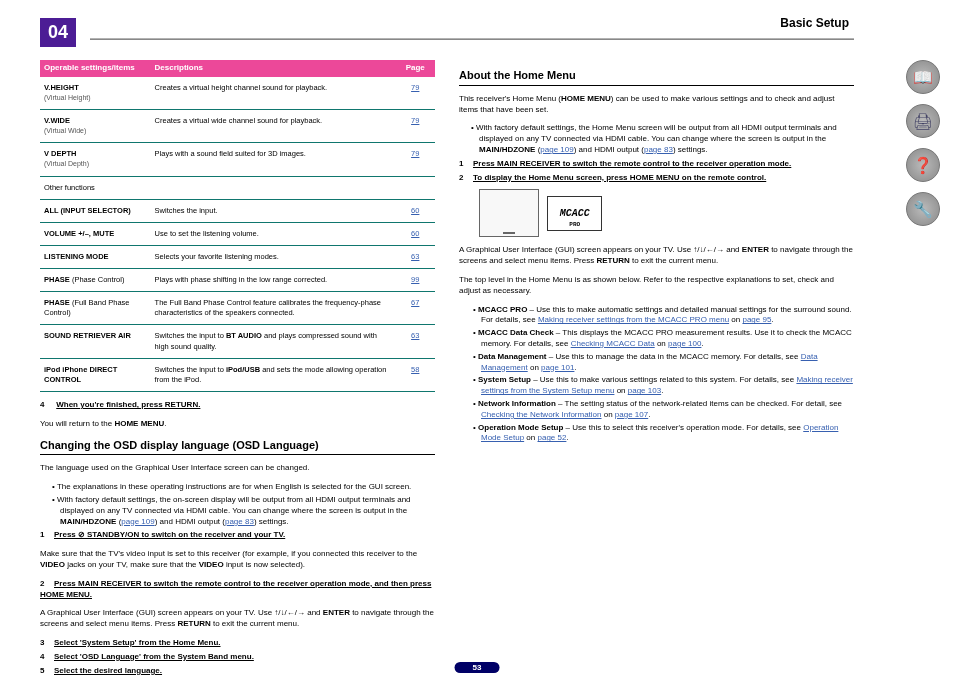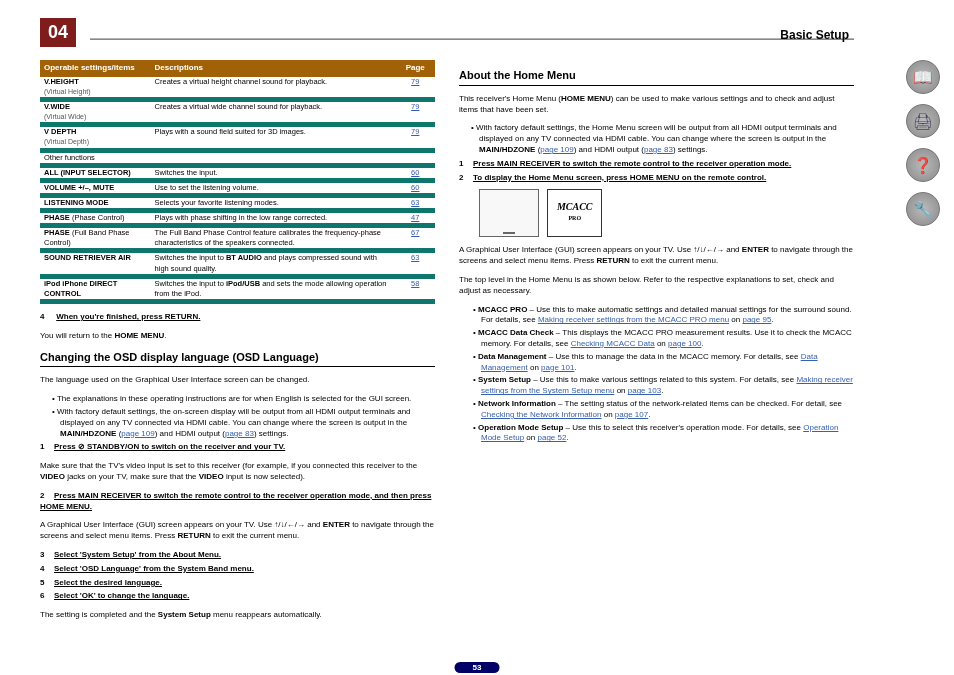--- a/index.html
+++ b/index.html
@@ -1,37 +1,37 @@
 <!DOCTYPE html>
 <html><head>
 <meta charset="utf-8">
 <style>
   * { box-sizing: border-box; margin: 0; padding: 0; }
   body { font-family: Arial, Helvetica, sans-serif; font-size: 8px; color: #000; background: #fff; width: 954px; height: 675px; position: relative; }
   .page { width: 954px; height: 675px; padding: 20px 40px 20px 40px; position: relative; }
-  .chapter-badge { position: absolute; top: 18px; left: 40px; background: #7f1d1d; color: #fff; font-weight: bold; font-size: 18px; padding: 4px 8px; }
+  .chapter-badge { position: absolute; top: 18px; left: 40px; background: #4c1d95; color: #fff; font-weight: bold; font-size: 18px; padding: 4px 8px; }
   .header-line { position: absolute; top: 38px; left: 90px; right: 100px; height: 2px; background: linear-gradient(#ccc,#999); border-bottom:1px solid #888;}
-  .header-title { position: absolute; top: 28px; right: 105px; font-weight: bold; font-size: 12px; margin-left: 8px; }
+  .header-title { position: absolute; top: 16px; right: 105px; font-weight: bold; font-size: 12px; margin-left: 8px; }
   .columns { position: absolute; top: 60px; left: 40px; right: 100px; bottom: 40px; display: flex; gap: 24px; }
   .col { flex: 1; font-size: 8px; line-height: 1.35; }
   h2.section { font-size: 11px; font-weight: bold; border-bottom: 1px solid #000; padding-bottom: 2px; margin: 8px 0 4px 0; }
   table.settings { width: 100%; border-collapse: collapse; font-size: 7.5px; margin-bottom: 8px; }
-  table.settings th { background: #a16207; color: #fff; text-align: left; padding: 3px 4px; font-size: 8px; }
-  table.settings td { border-bottom: 5px solid #0f766e; padding: 0 4px; vertical-align: top; }
+  table.settings th { background: #ec4899; color: #fff; text-align: left; padding: 3px 4px; font-size: 8px; }
+  table.settings td { border-bottom: 1px solid #0f766e; padding: 6px 4px; vertical-align: top; }
   .bold { font-weight: bold; }
   .page-link { color: #3760b0; text-decoration: underline; }
   .bullet { margin-left: 12px; text-indent: -8px; padding-left: 8px; margin-bottom:2px;}
   .bullet::before { content: "• "; }
   .step { margin: 3px 0; }
   .step-num { font-weight: bold; display:inline-block; width:14px;}
   .step-txt { font-weight: bold; text-decoration: underline; }
   .body-text { margin: 8px 0; }
   .tv-box { border:1px solid #666; width:60px; height:48px; display:inline-block; background:#f8f8f8; vertical-align:middle; position:relative;}
   .tv-box::after{content:""; position:absolute; bottom:2px; left:50%; width:12px; height:2px; background:#666; transform:translateX(-50%);}
-  .logo-box { display:inline-block; width:55px; height:48px; border:1px solid #333; vertical-align:middle; margin-left:6px; font-family:Liberation Serif, serif; font-style:italic; font-weight:bold; font-size:10px; text-align:center; line-height:1; padding-top:12px;}
+  .logo-box { display:inline-block; width:55px; height:35px; border:1px solid #333; vertical-align:middle; margin-left:6px; font-family:Liberation Mono, monospace; font-style:italic; font-weight:bold; font-size:10px; text-align:center; line-height:1; padding-top:12px;}
   .logo-box .sub{font-size:6px; font-style:normal;}
   .side-icons { position: absolute; right: 12px; top: 60px; width: 36px; }
   .side-icon { width:34px; height:34px; border-radius:50%; background: radial-gradient(#bbb,#888); margin-bottom:10px; display:flex; align-items:center; justify-content:center; color:#446; font-size:16px; border:1px solid #777;}
   .page-num { position:absolute; bottom:2px; left:50%; transform:translateX(-50%); background:#000066; color:#fff; font-size:8px; font-weight:bold; padding:1px 18px; border-radius:8px;}
   .small-gray { color:#555; font-size:7px;}
   .indent { padding-left: 10px;}
   .bullet2 { margin-left: 14px; text-indent: -8px; padding-left: 8px; margin-bottom:2px;}
   .bullet2::before { content: "• "; }
   .figure-row { margin:6px 0 6px 20px;}
 </style>
@@ -93,21 +93,21 @@
               <td style="text-align: center;"><a class="page-link">60</a></td>
             </tr>
             <tr>
               <td><span class="bold">LISTENING MODE</span></td>
               <td>Selects your favorite listening modes.</td>
               <td style="text-align: center;"><a class="page-link">63</a></td>
             </tr>
             <tr>
               <td><span class="bold">PHASE</span> <span>(Phase Control)</span></td>
               <td>Plays with phase shifting in the low range corrected.</td>
-              <td style="text-align: center;"><a class="page-link">47</a></td>
+              <td style="text-align: center;"><a class="page-link">99</a></td>
             </tr>
             <tr>
               <td><span class="bold">PHASE</span> <span>(Full Band Phase Control)</span></td>
               <td>The Full Band Phase Control feature calibrates the frequency-phase characteristics of the speakers connected.</td>
               <td style="text-align: center;"><a class="page-link">67</a></td>
             </tr>
             <tr>
               <td><span class="bold">SOUND RETRIEVER AIR</span></td>
               <td>Switches the input to <span class="bold">BT AUDIO</span> and plays compressed sound with high sound quality.</td>
               <td style="text-align: center;"><a class="page-link">63</a></td>
@@ -138,21 +138,21 @@
       <div class="step"><span class="step-num">1</span><span class="step-txt">Press ⊘ STANDBY/ON to switch on the receiver and your TV.</span></div>
       <div class="body-text">
         <span>Make sure that the TV's video input is set to this receiver (for example, if you connected this receiver to the </span><span class="bold">VIDEO</span><span> jacks on your TV, make sure that the </span><span class="bold">VIDEO</span><span> input is now selected).</span>
       </div>
 
       <div class="step"><span class="step-num">2</span><span class="step-txt">Press MAIN RECEIVER to switch the remote control to the receiver operation mode, and then press HOME MENU.</span></div>
       <div class="body-text">
         <span>A Graphical User Interface (GUI) screen appears on your TV. Use </span><span>↑/↓/←/→</span><span> and </span><span class="bold">ENTER</span><span> to navigate through the screens and select menu items. Press </span><span class="bold">RETURN</span><span> to exit the current menu.</span>
       </div>
 
-      <div class="step"><span class="step-num">3</span><span class="step-txt">Select 'System Setup' from the About Menu.</span></div>
+      <div class="step"><span class="step-num">3</span><span class="step-txt">Select 'System Setup' from the Home Menu.</span></div>
       <div class="step"><span class="step-num">4</span><span class="step-txt">Select 'OSD Language' from the System Band menu.</span></div>
       <div class="step"><span class="step-num">5</span><span class="step-txt">Select the desired language.</span></div>
       <div class="step"><span class="step-num">6</span><span class="step-txt">Select 'OK' to change the language.</span></div>
       <div class="body-text">
         <span>The setting is completed and the </span><span class="bold">System Setup</span><span> menu reappears automatically.</span>
       </div>
     </div>
 
     <div class="col">
       <h2 class="section">About the Home Menu</h2>

